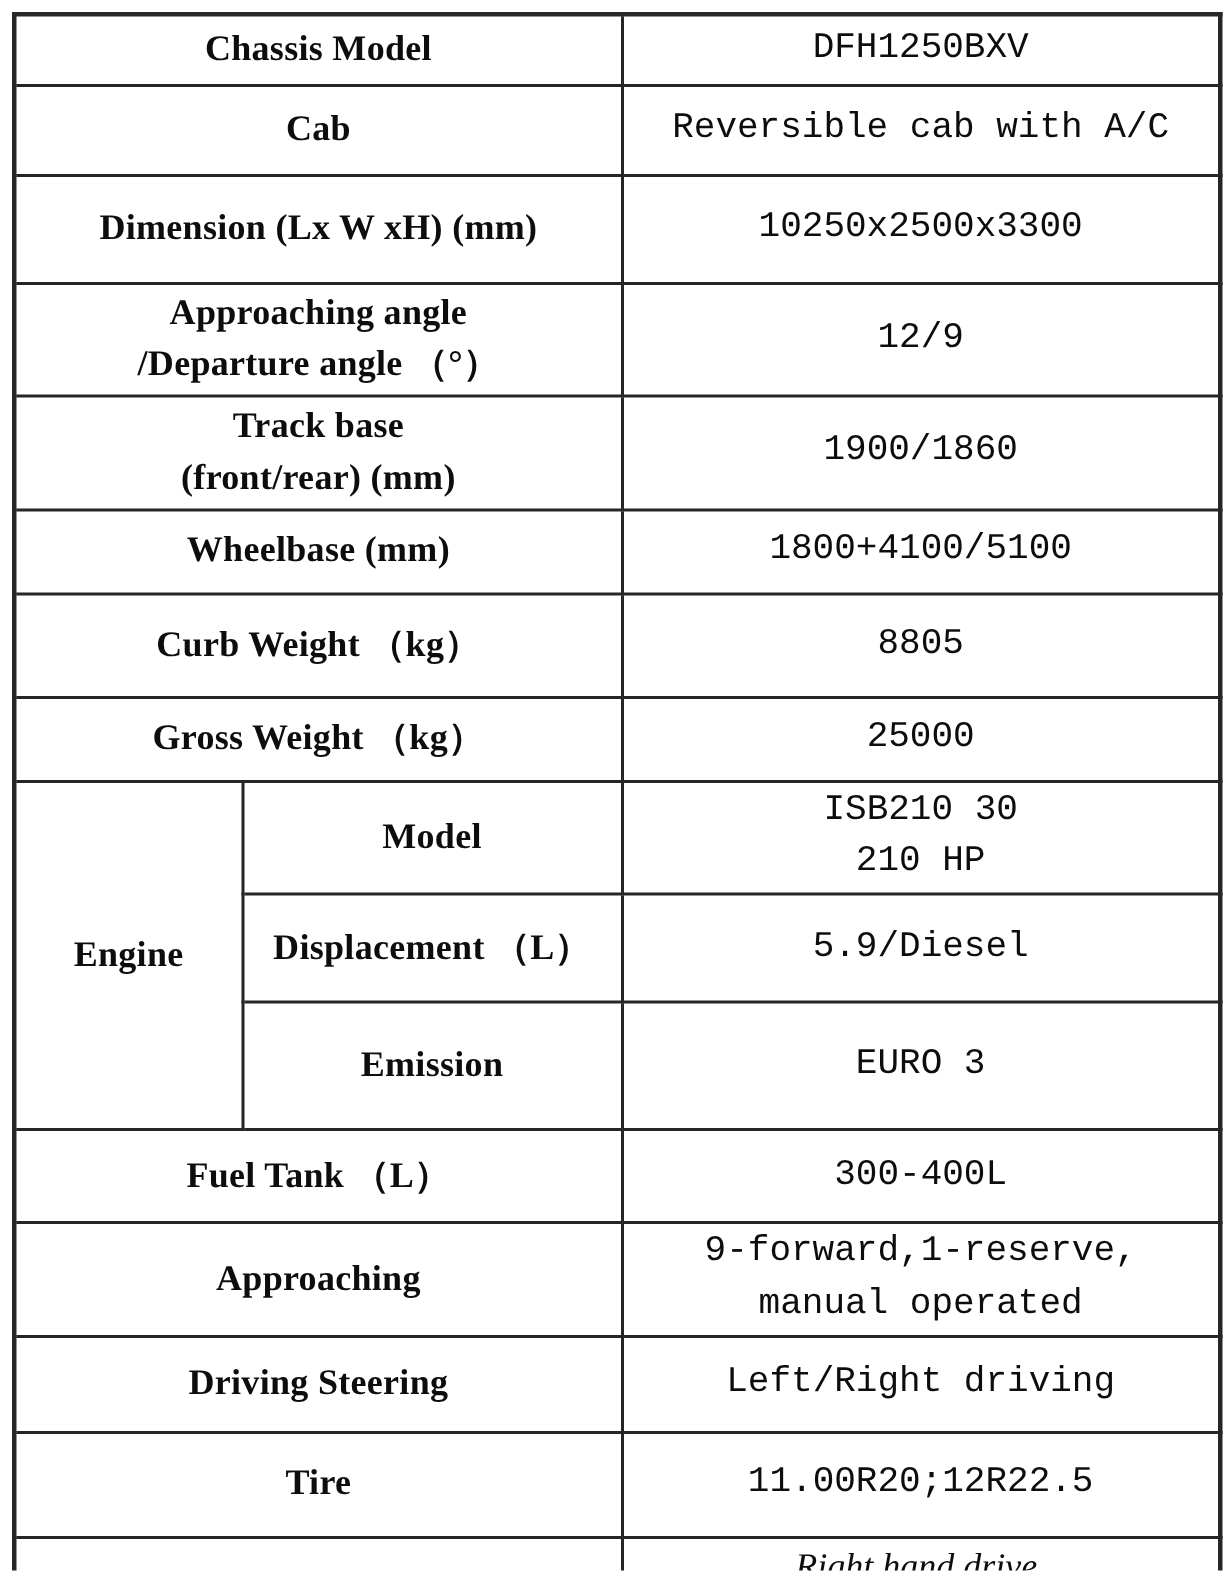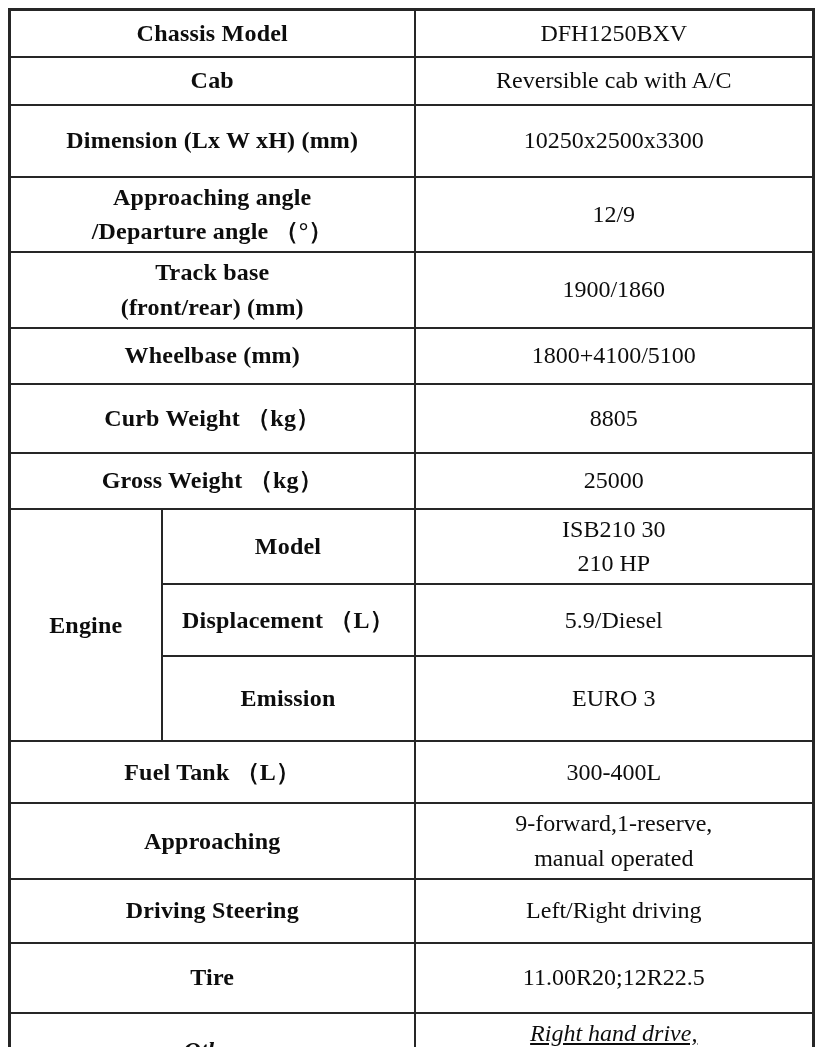--- a/index.html
+++ b/index.html
@@ -33,20 +33,21 @@
     font-size: 24px;
     line-height: 1.45;
     overflow: hidden;
   }
   td.lbl {
     font-weight: 700;
     letter-spacing: 0.2px;
   }
   td.val {
     font-weight: 400;
+    font-family: Liberation Mono, monospace;
   }
   td.italic-lbl {
     font-style: italic;
     font-weight: 700;
   }
   td.italic-val {
     font-style: italic;
     font-weight: 400;
     text-decoration: underline;
   }
@@ -58,21 +59,21 @@
   <colgroup>
     <col style="width:152px">
     <col style="width:253px">
     <col style="width:399px">
   </colgroup>
   <tbody>
     <tr style="height:47px">
       <td class="lbl" colspan="2">Chassis Model</td>
       <td class="val">DFH1250BXV</td>
     </tr>
-    <tr style="height:48px">
+    <tr style="height:60px">
       <td class="lbl" colspan="2">Cab</td>
       <td class="val">Reversible cab with A/C</td>
     </tr>
     <tr style="height:72px">
       <td class="lbl" colspan="2">Dimension (Lx W xH) (mm)</td>
       <td class="val">10250x2500x3300</td>
     </tr>
     <tr style="height:68px">
       <td class="lbl" colspan="2">Approaching angle
 /Departure angle （°）</td>

